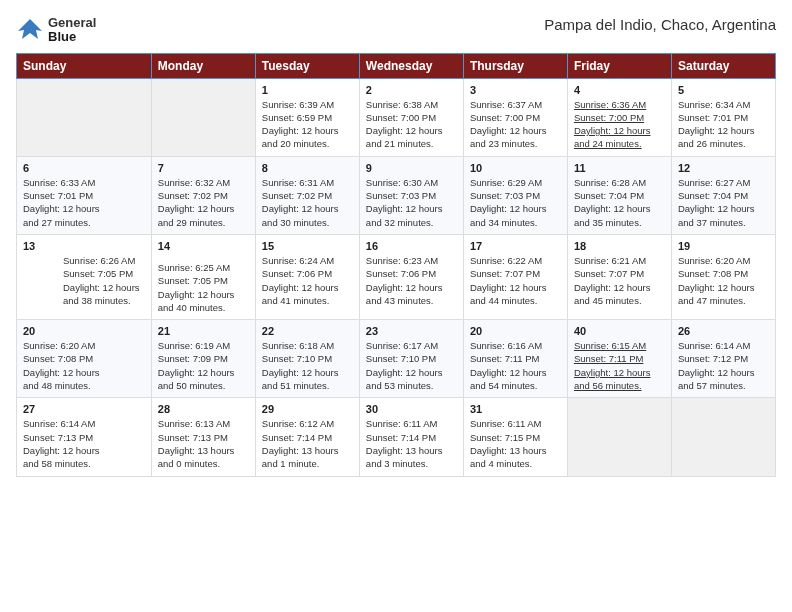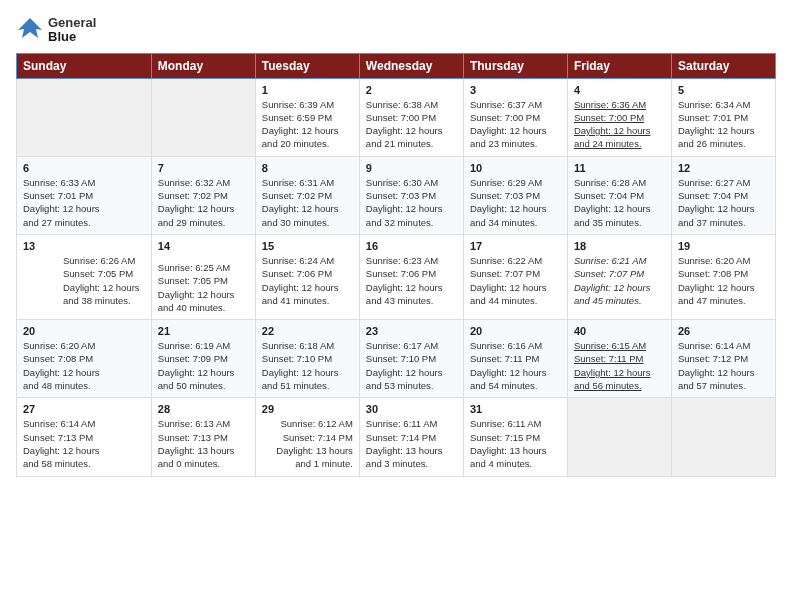--- a/index.html
+++ b/index.html
@@ -11,21 +11,21 @@
       padding: 16px;
     }
     .header {
       display: flex;
       justify-content: space-between;
       align-items: flex-start;
       margin-bottom: 8px;
     }
     .logo {
       display: flex;
-      align-items: flex-start;
+      align-items: flex-end;
       gap: 4px;
     }
     .logo-text {
       display: flex;
       flex-direction: column;
       font-size: 13px;
       font-weight: bold;
       color: #1a1a1a;
       line-height: 1.1;
     }
@@ -99,20 +99,21 @@
       <svg viewBox="0 0 28 28" xmlns="http://www.w3.org/2000/svg">
         <polygon points="14,2 26,14 20,13 22,22 14,16 6,22 8,13 2,14" fill="#3a7abf"></polygon>
       </svg>
     </div>
     <div class="logo-text">
       <span>General</span>
       <span>Blue</span>
     </div>
   </div>
   <div class="title-block">
+    <h2>Pampa del Indio, Chaco, Argentina</h2>
   </div>
 </div>
 
 <table class="calendar">
   <thead>
     <tr>
     <th>Sunday</th>
         <th>Monday</th>
         <th>Tuesday</th>
         <th>Wednesday</th>
@@ -243,21 +244,21 @@
         </td>
         <td>
           <span class="day-number">17</span>
           <div class="day-info" style="white-space: pre-line;">Sunrise: 6:22 AM
 Sunset: 7:07 PM
 Daylight: 12 hours
 and 44 minutes.</div>
         </td>
         <td>
           <span class="day-number">18</span>
-          <div class="day-info" style="white-space: pre-line; font-style: italic;">Sunrise: 6:21 AM
+          <div class="day-info" style="white-space: pre-line;">Sunrise: 6:21 AM
 Sunset: 7:07 PM
 Daylight: 12 hours
 and 45 minutes.</div>
         </td>
         <td>
           <span class="day-number">19</span>
           <div class="day-info" style="white-space: pre-line;">Sunrise: 6:20 AM
 Sunset: 7:08 PM
 Daylight: 12 hours
 and 47 minutes.</div>
@@ -324,21 +325,21 @@
         </td>
         <td>
           <span class="day-number">28</span>
           <div class="day-info" style="white-space: pre-line;">Sunrise: 6:13 AM
 Sunset: 7:13 PM
 Daylight: 13 hours
 and 0 minutes.</div>
         </td>
         <td>
           <span class="day-number">29</span>
-          <div class="day-info" style="white-space: pre-line; text-align: right;">Sunrise: 6:12 AM
+          <div class="day-info" style="white-space: pre-line;">Sunrise: 6:12 AM
 Sunset: 7:14 PM
 Daylight: 13 hours
 and 1 minute.</div>
         </td>
         <td>
           <span class="day-number">30</span>
           <div class="day-info" style="white-space: pre-line;">Sunrise: 6:11 AM
 Sunset: 7:14 PM
 Daylight: 13 hours
 and 3 minutes.</div>

